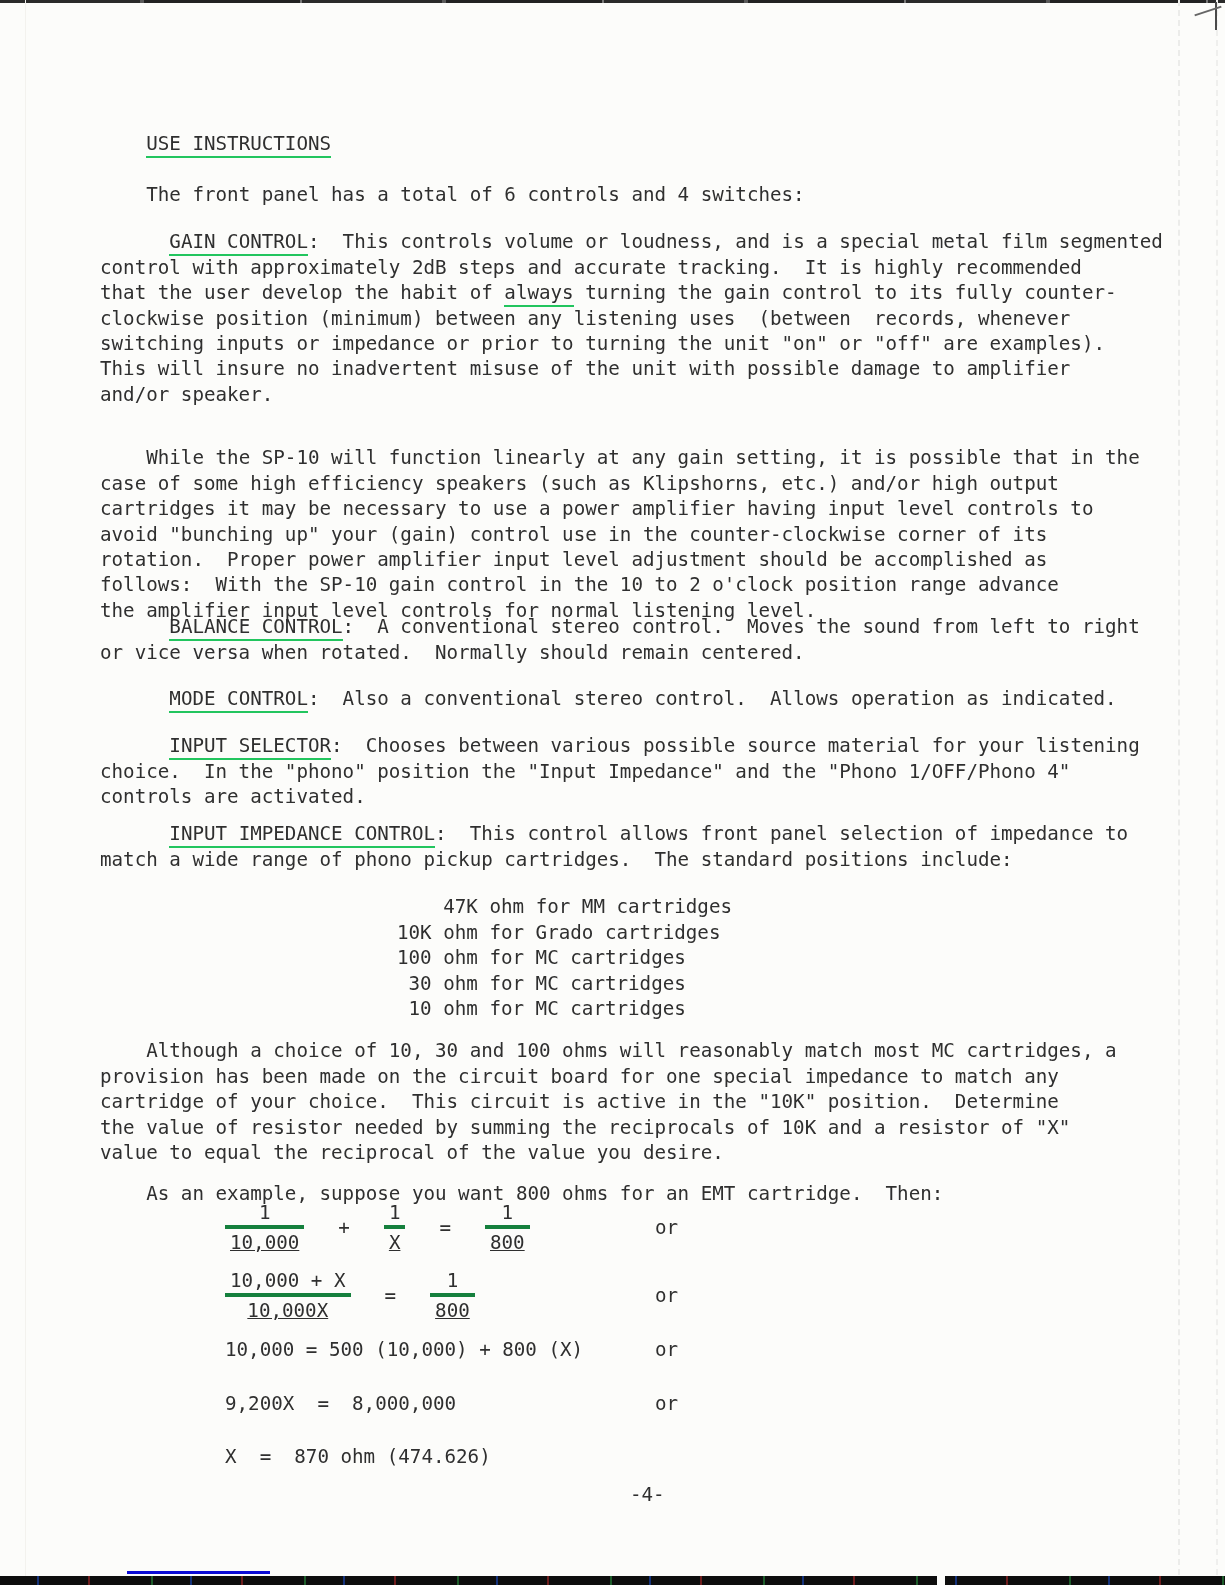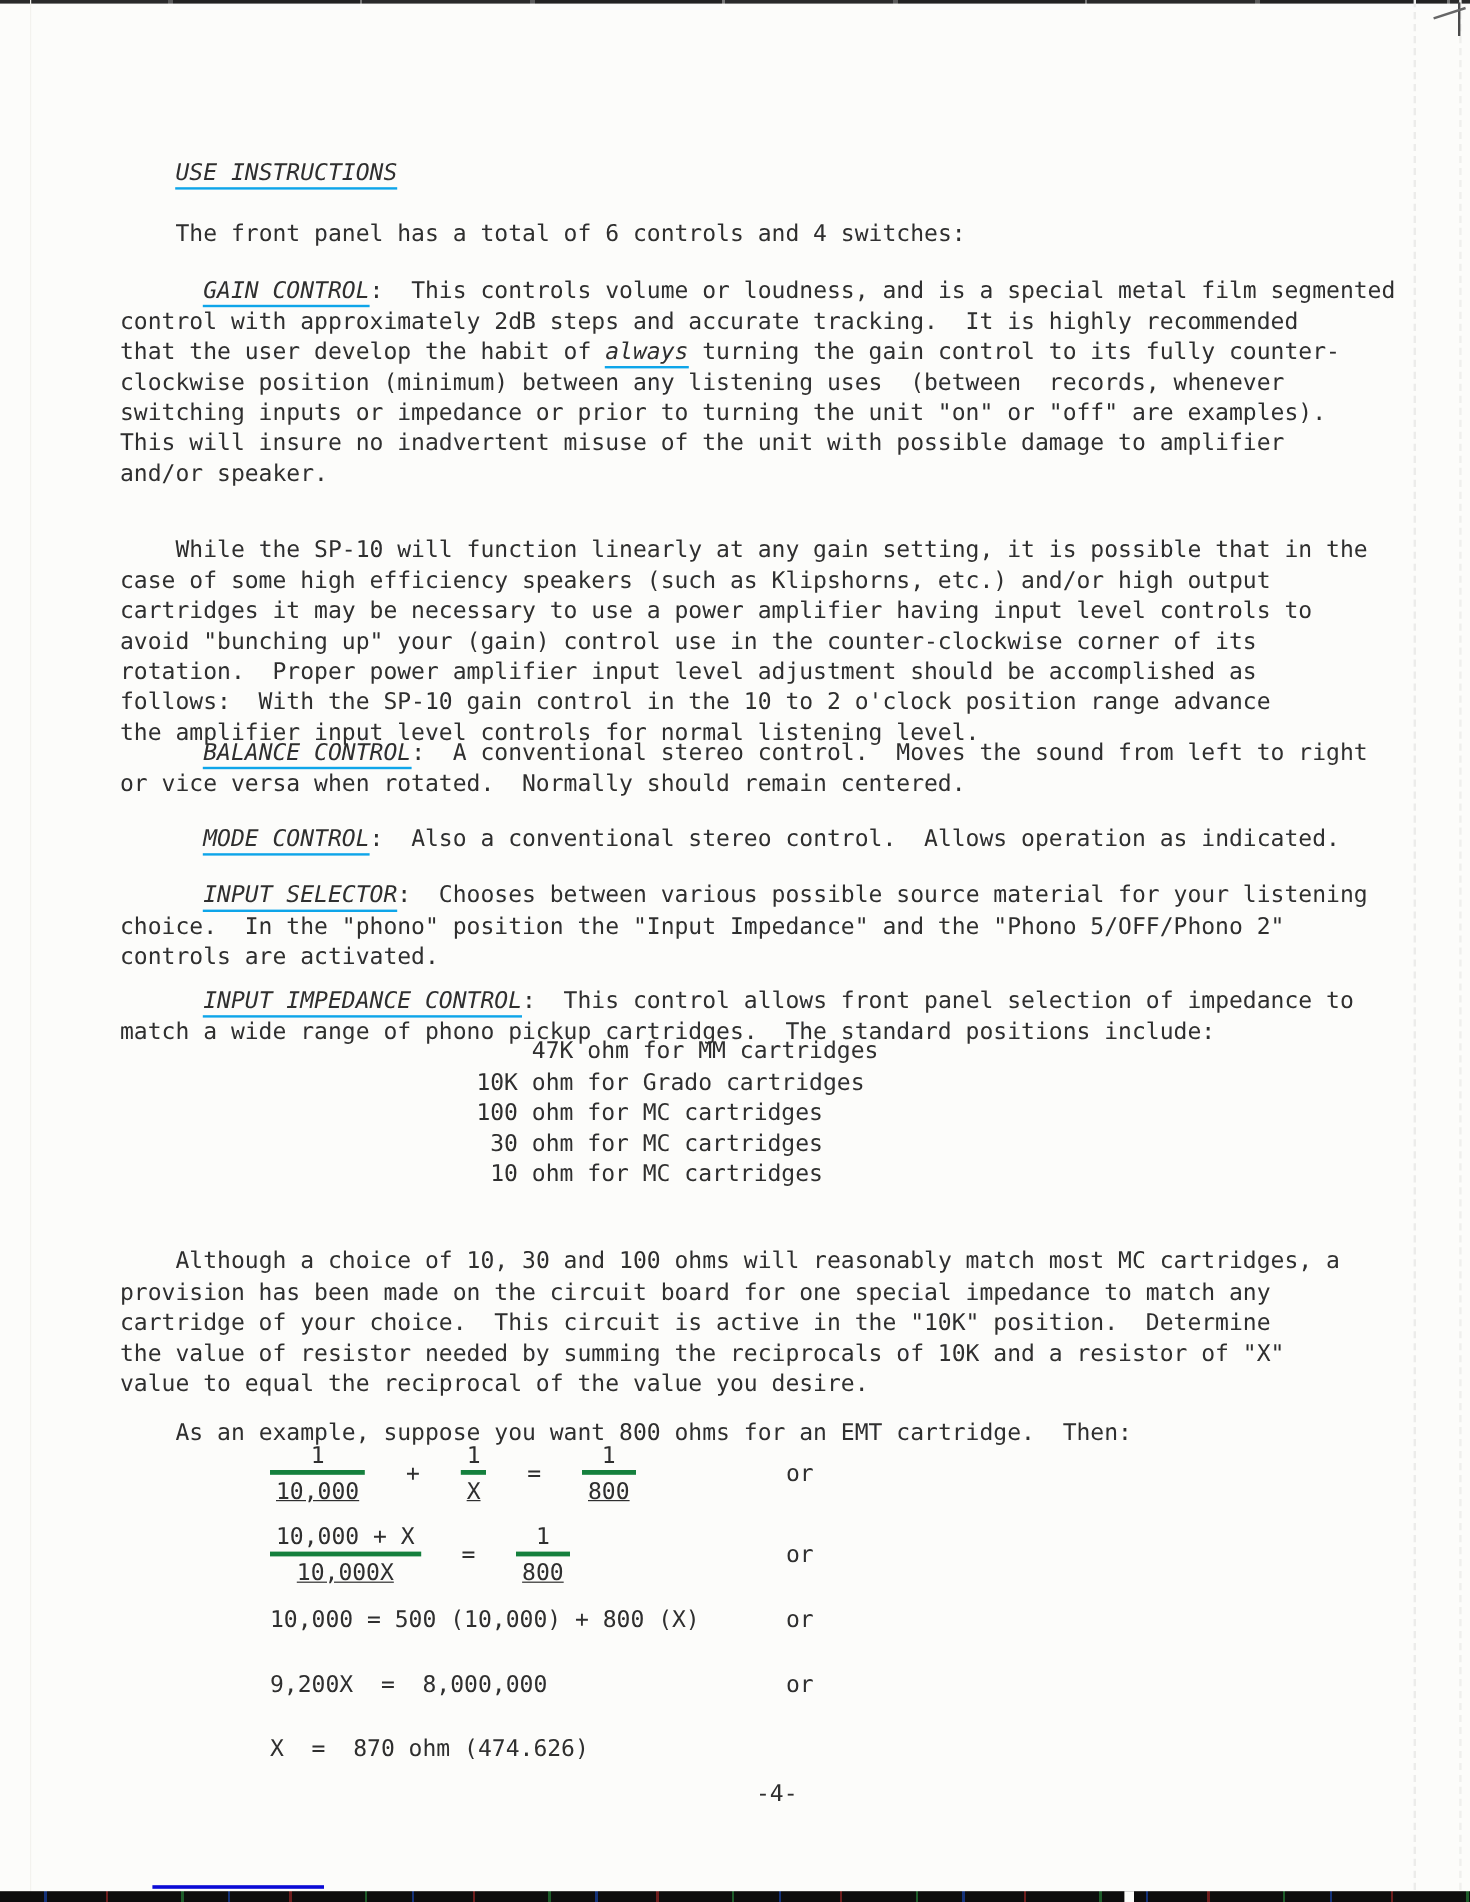--- a/index.html
+++ b/index.html
@@ -7,21 +7,21 @@
     position:relative;
     width:1225px;height:1585px;
     background:#fcfcfa;
     overflow:hidden;
     font-family:"DejaVu Sans Mono","Liberation Mono",monospace;
     font-size:19.2px;
     line-height:25.4px;
     color:#2f2f2f;
   }
   .blk{position:absolute;left:100px;white-space:pre;}
-  .ul{border-bottom:2px solid #0ea5e9;padding-bottom:1px;font-style:italic;}
+  .ul{border-bottom:2px solid #22c55e;padding-bottom:1px;}
   
   .top-line{position:absolute;top:0;left:0;width:100%;height:3px;
     background:repeating-linear-gradient(90deg,#2a2a2a 0 140px,#5a5a5a 140px 144px,#222 144px 300px,#777 300px 302px);}
   .bottom-bar{position:absolute;bottom:0;left:0;width:100%;height:9px;
     background:repeating-linear-gradient(90deg,#0d0d0d 0 37px,#14327a 37px 39px,#0d0d0d 39px 88px,#6e1d1d 88px 90px,#0d0d0d 90px 151px,#1d5c2a 151px 153px);}
   .bottom-gap{position:absolute;bottom:0;left:937px;width:8px;height:9px;background:#fcfcfa;}
   .blue-line{position:absolute;left:127px;top:1571px;width:143px;height:3px;background:#0b0bd6;}
   .faint-v1{position:absolute;left:1178px;top:0;height:100%;border-left:2px dashed #ececea;}
   .faint-v2{position:absolute;left:1216px;top:0;height:100%;border-left:2px dashed #efefed;}
   .faint-vleft{position:absolute;left:25px;top:0;height:100%;border-left:1px solid #f3f2ee;}
@@ -81,30 +81,30 @@
     <span>  </span><span class="ul">MODE CONTROL</span><span>:  Also a conventional stereo control.  Allows operation as indicated.</span>
   </div>
 
   <div class="blk" style="top:589px">
     <span>  </span><span class="ul">BALANCE CONTROL</span><span>:  A conventional stereo control.  Moves the sound from left to right
 or vice versa when rotated.  Normally should remain centered.</span>
   </div>
 
   <div class="blk" style="top:708px">
     <span>  </span><span class="ul">INPUT SELECTOR</span><span>:  Chooses between various possible source material for your listening
-choice.  In the "phono" position the "Input Impedance" and the "Phono 5/OFF/Phono 2"
+choice.  In the "phono" position the "Input Impedance" and the "Phono 1/OFF/Phono 4"
 controls are activated.</span>
   </div>
 
   <div class="blk" style="top:796px">
     <span>  </span><span class="ul">INPUT IMPEDANCE CONTROL</span><span>:  This control allows front panel selection of impedance to
 match a wide range of phono pickup cartridges.  The standard positions include:</span>
   </div>
 
-  <div class="blk" style="top:838px;left:397px">
+  <div class="blk" style="top:869px;left:397px">
     <span>47K ohm for MM cartridges
 10K ohm for Grado cartridges
 100 ohm for MC cartridges
  30 ohm for MC cartridges
  10 ohm for MC cartridges</span>
   </div>
 
   <div class="blk" style="top:1013px">
     <span>Although a choice of 10, 30 and 100 ohms will reasonably match most MC cartridges, a
 provision has been made on the circuit board for one special impedance to match any

